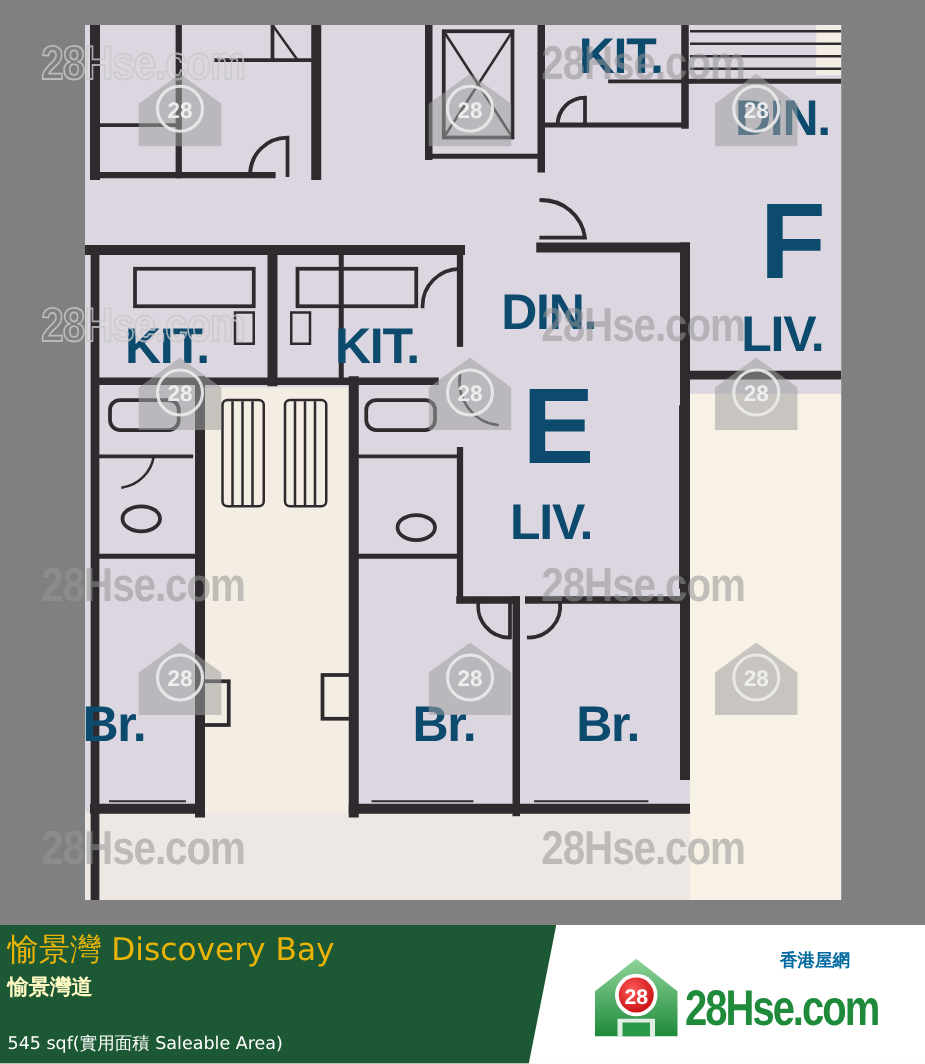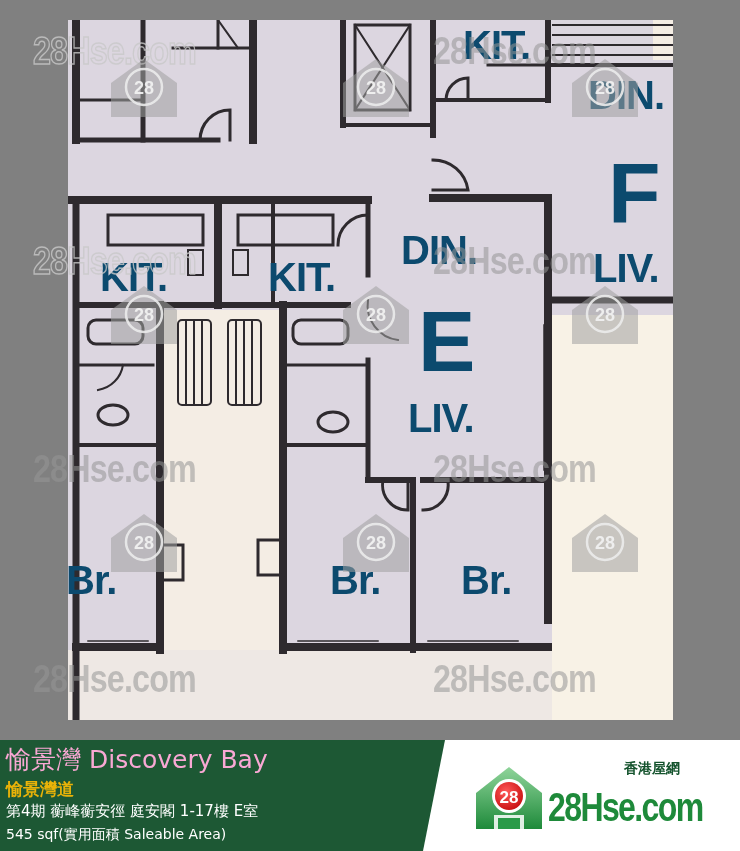--- a/index.html
+++ b/index.html
@@ -8,26 +8,26 @@
   .plan{position:absolute;left:68px;top:20px;width:605px;height:700px;background:#dcd6e0;overflow:hidden;}
   .plan svg{position:absolute;left:0;top:0;}
   .lbl{position:absolute;font-family:"Liberation Sans",sans-serif;font-weight:bold;color:#0c4a6e;line-height:1;white-space:nowrap;}
   .lbl.md{font-size:40px;letter-spacing:-1px;}
   .lbl.big{font-size:86px;}
   .wm{position:absolute;font-family:"Liberation Sans",sans-serif;font-weight:bold;font-size:38px;color:rgba(150,150,150,0.55);letter-spacing:-1px;transform:scaleX(0.85);transform-origin:left top;line-height:1;white-space:nowrap;}
   .wm.outline{color:transparent;-webkit-text-stroke:1.5px rgba(200,200,200,0.8);}
   .wmlogo{position:absolute;width:74px;height:64px;}
   .footer{position:absolute;left:0;top:740px;width:740px;height:111px;background:#fff;}
   .greenbox{position:absolute;left:0;top:0;width:445px;height:111px;background:#1d5834;clip-path:polygon(0 0,445px 0,423px 111px,0 111px);}
-  .f-title{position:absolute;left:6px;top:3px;font-size:25px;color:#f9a8d4;white-space:nowrap;}
-  .f-road{position:absolute;left:6px;top:38px;font-size:17px;color:#eab308;font-weight:bold;white-space:nowrap;}
+  .f-title{position:absolute;left:6px;top:3px;font-size:25px;color:#eab308;white-space:nowrap;}
+  .f-road{position:absolute;left:6px;top:38px;font-size:17px;color:#fef9c3;font-weight:bold;white-space:nowrap;}
   .f-unit{position:absolute;left:6px;top:62px;font-size:15px;color:#fff;white-space:nowrap;}
   .f-area{position:absolute;left:6px;top:86px;font-size:14px;color:#ffffff;white-space:nowrap;}
   .brand{position:absolute;left:474px;top:23px;width:240px;height:70px;}
-  .brand-sub{position:absolute;left:624px;top:20px;font-size:14px;color:#14532d;font-weight:bold;white-space:nowrap;}
+  .brand-sub{position:absolute;left:624px;top:20px;font-size:14px;color:#0369a1;font-weight:bold;white-space:nowrap;}
   .brand-text{position:absolute;left:548px;top:47px;font-family:"Liberation Sans",sans-serif;font-weight:bold;font-size:40px;color:#1e8a3a;letter-spacing:-2px;transform:scaleX(0.8);transform-origin:left top;white-space:nowrap;line-height:1;}
 </style>
 </head>
 <body>
 
 <div class="stage">
   <div class="plan">
     <svg width="605" height="700" viewBox="0 0 605 700">
 
       <rect x="95" y="290" width="120" height="410" fill="#f4ede4"></rect>
@@ -190,21 +190,20 @@
       <path d="M4 62 L4 28 L37 4 L70 28 L70 62 Z" fill="rgba(160,160,160,0.55)"></path>
       <circle cx="37" cy="32" r="18" fill="none" stroke="rgba(235,235,235,0.9)" stroke-width="2.5"></circle>
       <text x="37" y="39" text-anchor="middle" font-family="Liberation Sans, sans-serif" font-weight="bold" font-size="18" fill="rgba(240,240,240,0.95)">28</text>
     </svg>
 </div>
 
 <div class="footer">
   <div class="greenbox">
     <div class="f-title">愉景灣 Discovery Bay</div>
     <div class="f-road">愉景灣道</div>
-    <div class="f-unit">第4期 蘅峰蘅安徑 庭安閣 1-17樓 E室</div>
     <div class="f-area">545 sqf(實用面積 Saleable Area)</div>
   </div>
 
   <svg class="brand" viewBox="0 0 240 70">
     <defs>
       <linearGradient id="hg" x1="0" y1="0" x2="0" y2="1">
         <stop offset="0" stop-color="#8fd49a"></stop>
         <stop offset="1" stop-color="#1e8a3a"></stop>
       </linearGradient>
       <radialGradient id="rg" cx="0.4" cy="0.35" r="0.7">

